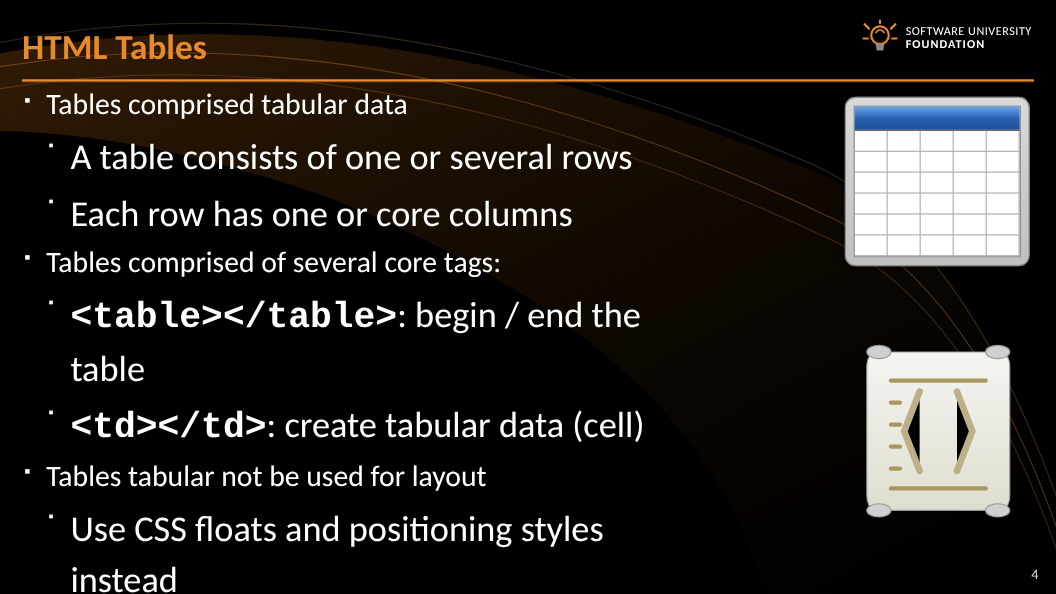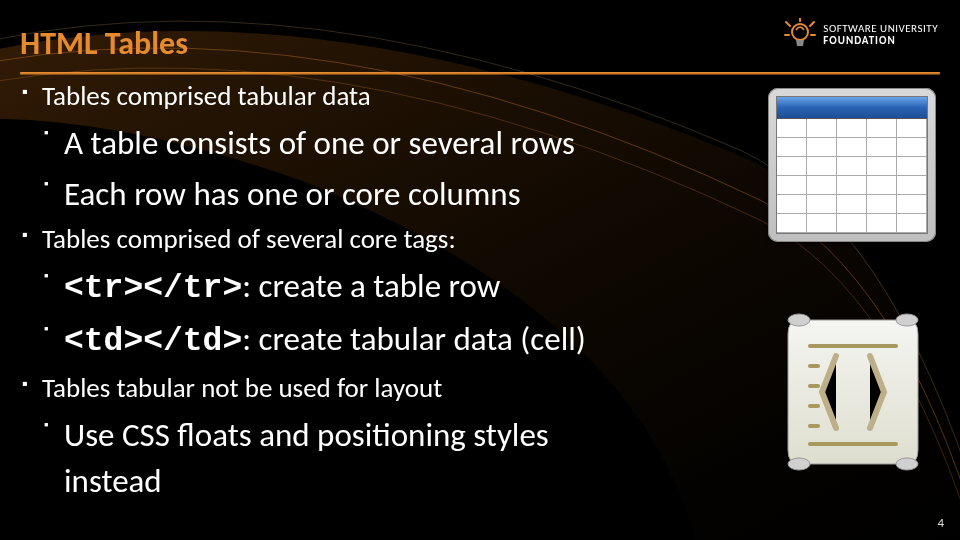--- a/index.html
+++ b/index.html
@@ -174,21 +174,21 @@
     </div>
   </div>
 </div>
 
 <div class="content">
   <ul>
     <li class="li1">Tables comprised tabular data</li>
     <li class="li2">A table consists of one or several rows</li>
     <li class="li2">Each row has one or core columns</li>
     <li class="li1">Tables comprised of several core tags:</li>
-    <li class="li2"><span class="code">&lt;tr&gt;&lt;/tr&gt;</span><span>: create a table row</span></li>
+    <li class="li2"><span class="code">&lt;table&gt;&lt;/table&gt;</span><span>: begin / end the table</span></li>
     <li class="li2"><span class="code">&lt;td&gt;&lt;/td&gt;</span><span>: create tabular data (cell)</span></li>
     <li class="li1">Tables tabular not be used for layout</li>
     <li class="li2">Use CSS floats and positioning styles instead</li>
   </ul>
 </div>
 
 <div class="img-table">
   <div class="img-table-inner">
     <div class="img-table-header"></div>
     <div class="img-table-grid">

